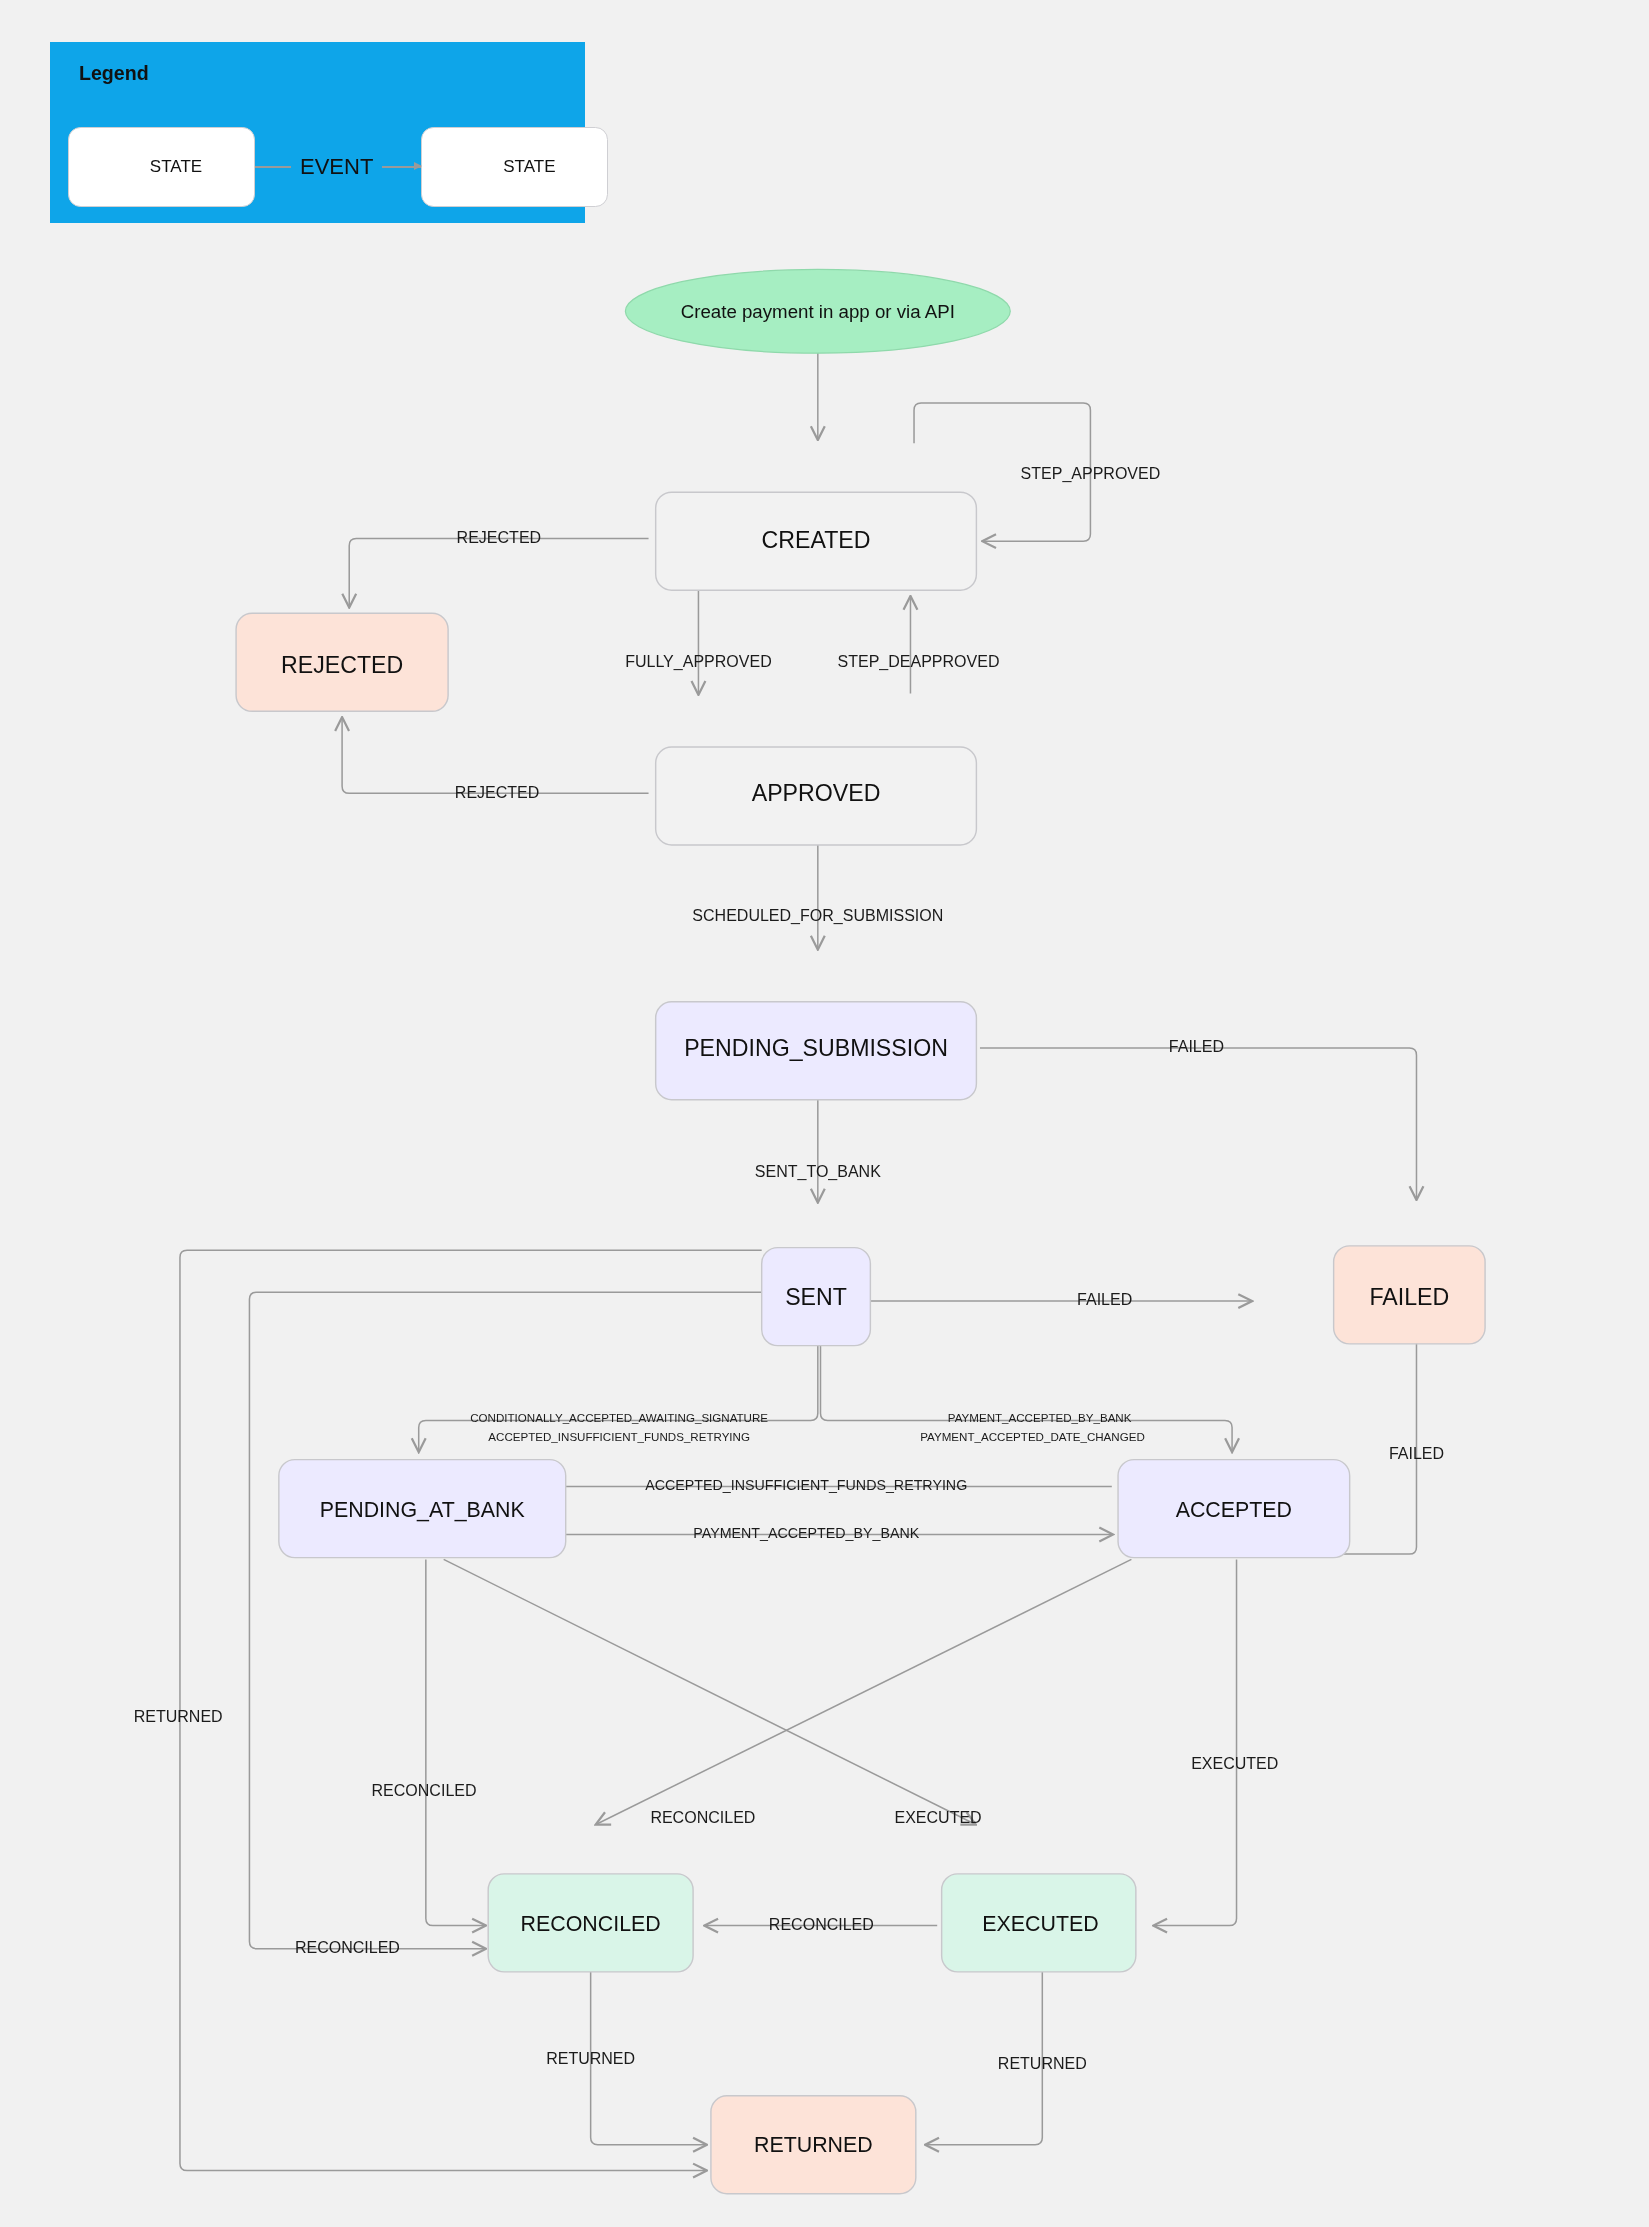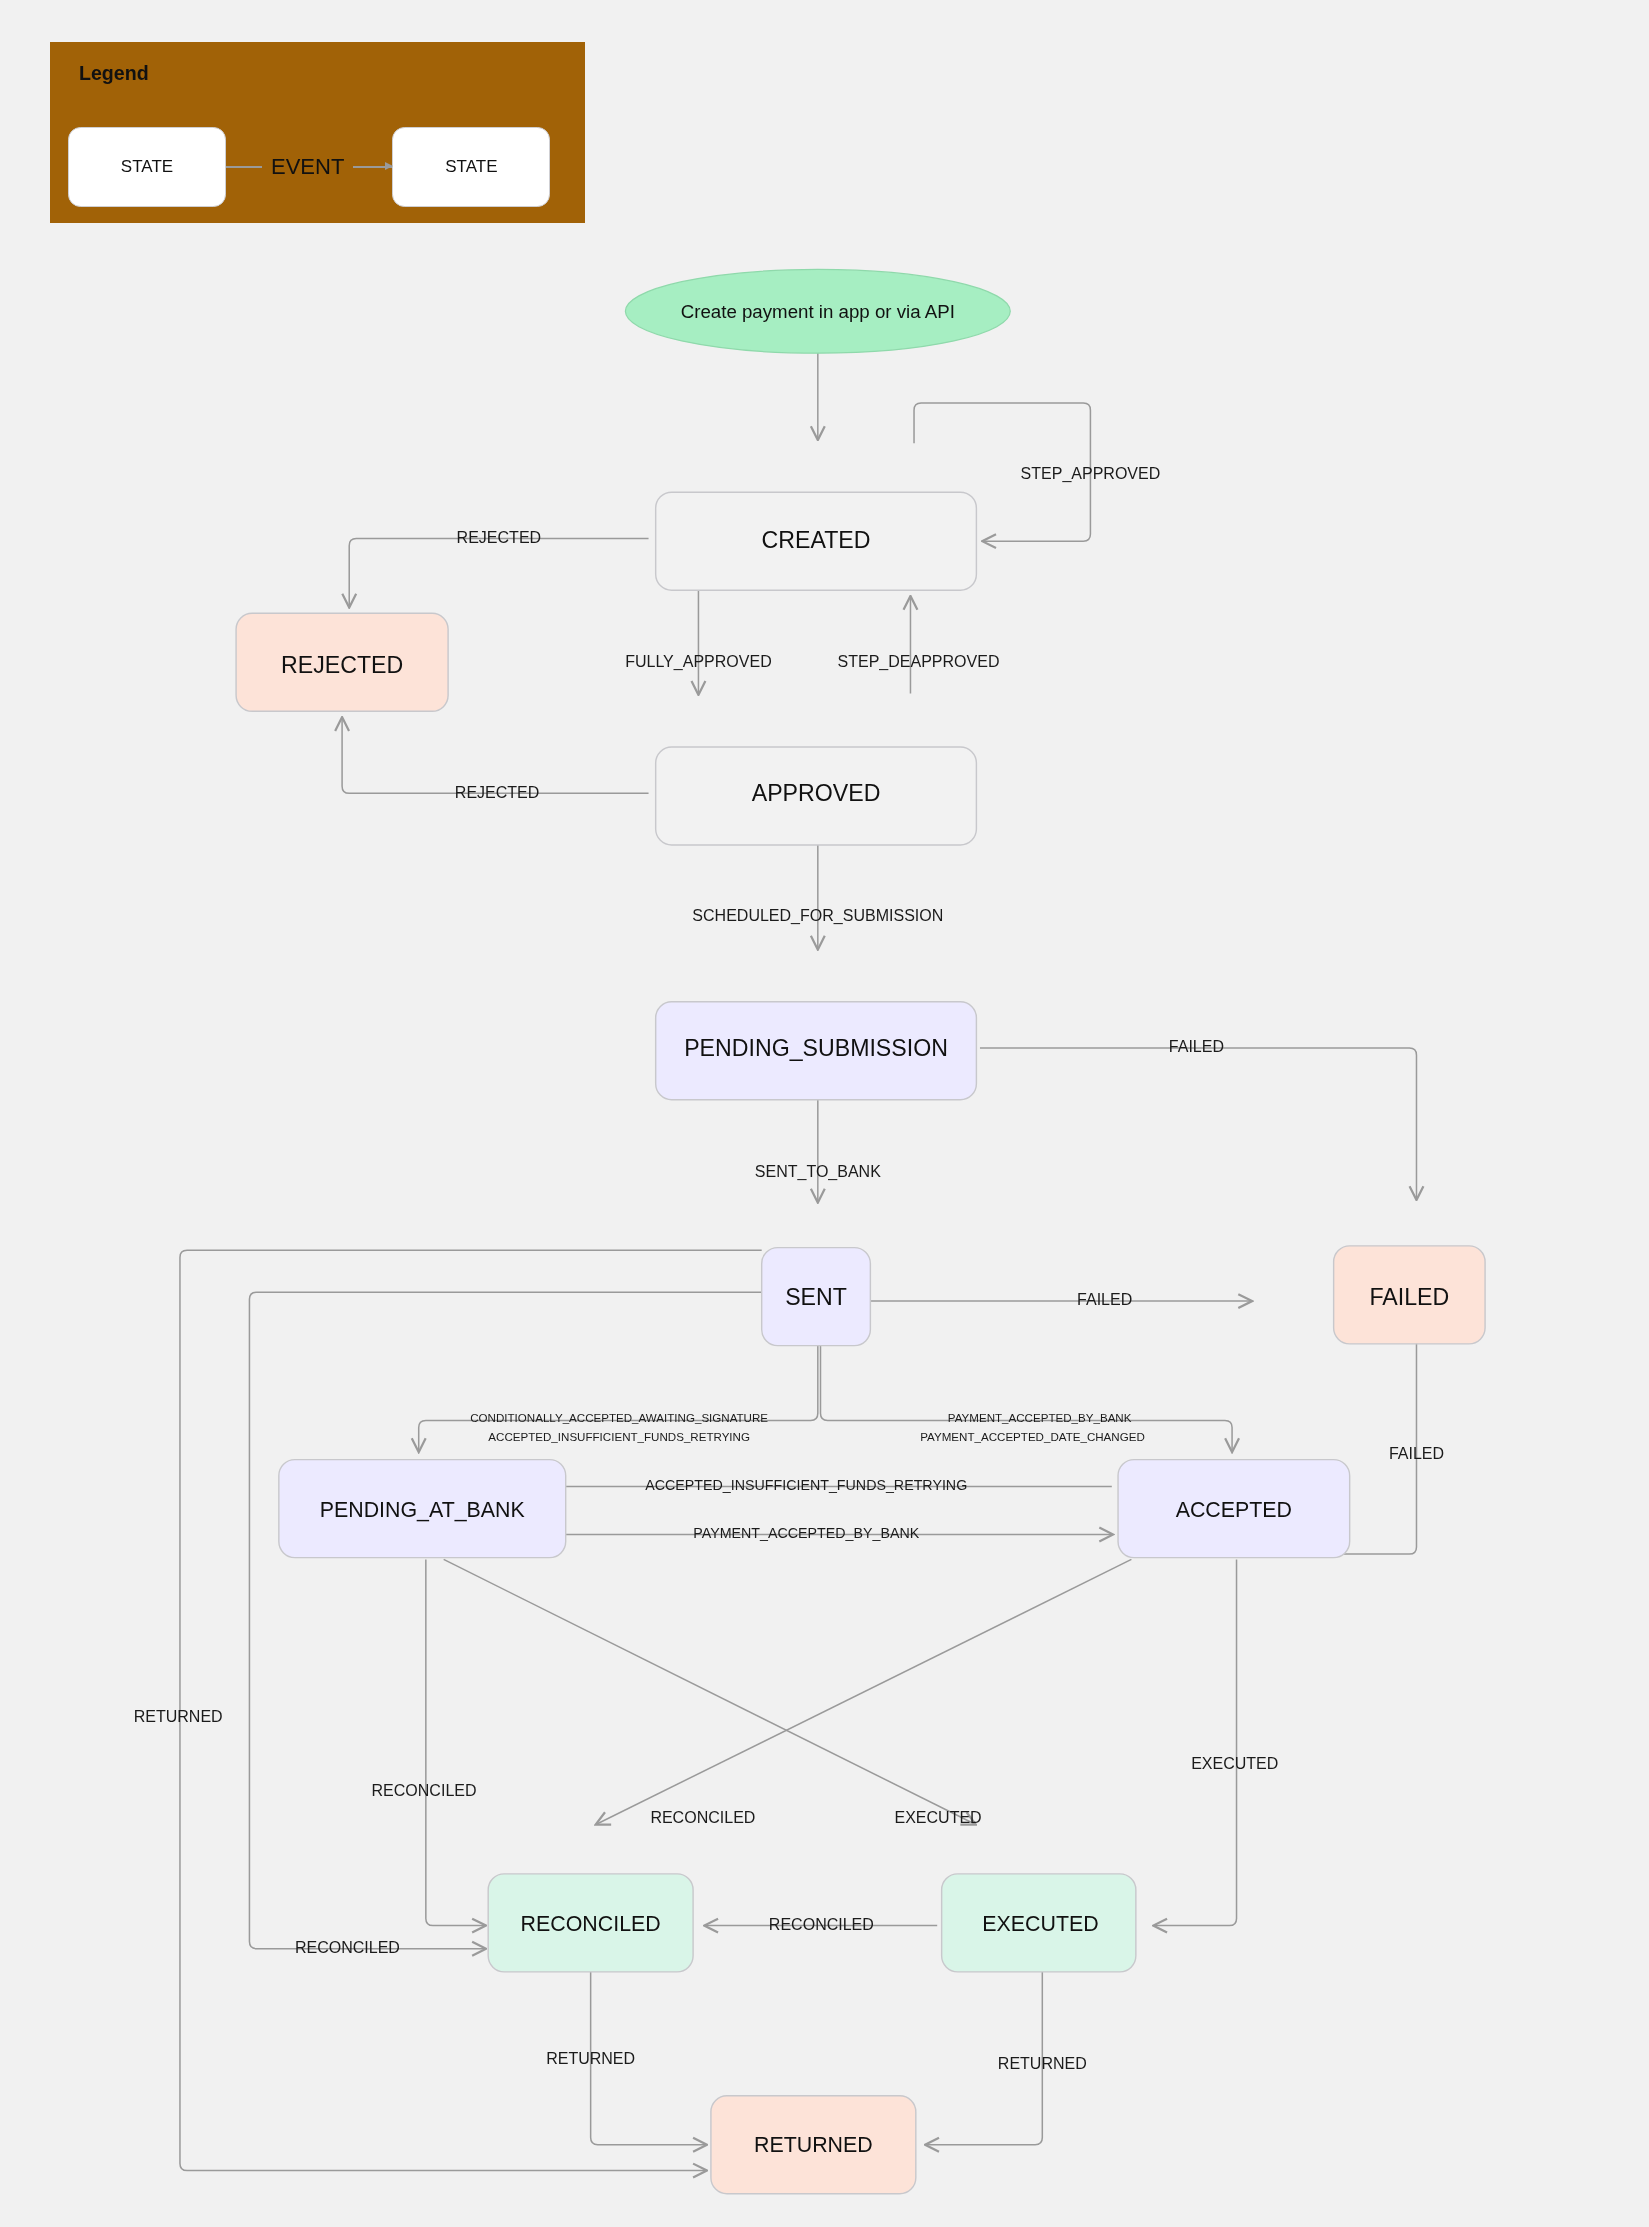--- a/index.html
+++ b/index.html
@@ -14,35 +14,35 @@
 
   .node-rect{stroke:#c8c8cc;stroke-width:1.6;}
   .edge{fill:none;stroke:#9a9a9a;stroke-width:1.7;}
   .edge-label{font-family:"Liberation Sans",sans-serif;fill:#1b1b1b;text-anchor:middle;dominant-baseline:middle;}
   .node-label{font-family:"Liberation Sans",sans-serif;fill:#111;text-anchor:middle;dominant-baseline:middle;}
 
   
   .legend-panel{
     position:absolute;
     left:50px;top:42px;width:535px;height:181px;
-    background:#a16207;
+    background:#0ea5e9;
   }
   .legend-title{
     position:absolute;left:29px;top:19.6px;
     font-size:19.6px;font-weight:bold;color:#111;
     font-family:"Liberation Sans",sans-serif;
   }
   .legend-row{
     position:absolute;left:18px;top:85px;
     display:flex;align-items:center;
   }
   .legend-box{
     width:156px;height:78px;border:1.4px solid #cfcfd3;border-radius:12.5px;
     background:#fff;display:flex;align-items:center;justify-content:center;
-    font-size:17px;color:#111;font-family:"Liberation Sans",sans-serif;
+    font-size:17px;color:#111;font-family:"Liberation Sans",sans-serif;padding-left:29px;
   }
   .legend-conn{display:flex;align-items:center;}
   .legend-line{width:36px;height:1.4px;background:#9a9a9a;}
   .legend-evt{font-size:22px;color:#111;padding:0 9px;font-family:"Liberation Sans",sans-serif;}
   .legend-arrow-line{width:39px;height:1.4px;background:#9a9a9a;position:relative;}
   .legend-arrow-line:after{
     content:"";position:absolute;right:-0.9px;top:-4px;
     border-left:8px solid #9a9a9a;
     border-top:4.5px solid transparent;border-bottom:4.5px solid transparent;
   }

